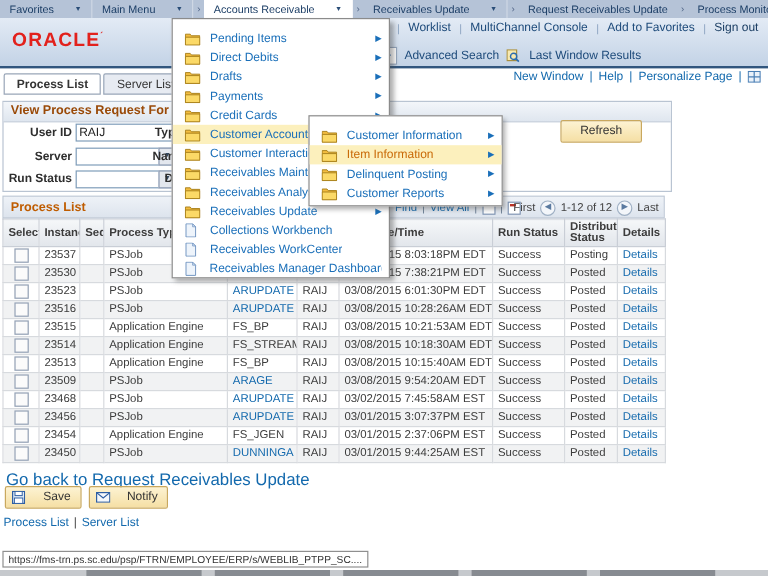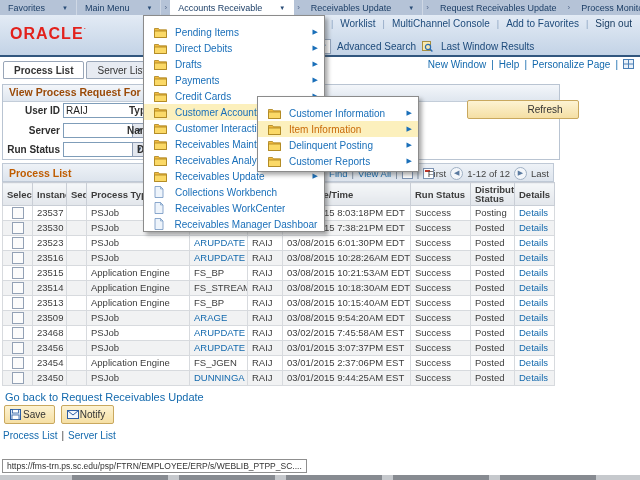--- a/index.html
+++ b/index.html
@@ -42,21 +42,21 @@
            color:#9a4a08;font-weight:bold;font-size:10.5px;padding:1px 6px;}
   .flabel{position:absolute;width:58px;font-size:10px;font-weight:bold;color:#2e2e2e;text-align:right;white-space:nowrap;}
   .flabel2{position:absolute;font-size:10px;font-weight:bold;color:#2e2e2e;white-space:nowrap;}
   .fin{position:absolute;height:13px;border:1px solid #7f9db9;background:#fff;font-size:10px;
        padding:0 2px;line-height:13px;color:#222;}
   .fsel{position:absolute;height:13px;border:1px solid #7f9db9;background:#fff;}
   .dd{position:absolute;right:-1px;top:-1px;width:13px;height:13px;background:#e3e7ee;border:1px solid #8d9cb3;
       font-size:6px;color:#33475e;text-align:center;line-height:13px;}
   .lookup{position:absolute;width:12px;height:12px;}
   .btn{background:linear-gradient(#fdf3d3,#f5dfa4);border:1px solid #c9a85e;border-radius:2px;
-       font-size:10px;color:#333;text-align:center;padding-left:44px;}
+       font-size:10px;color:#333;text-align:center;}
   .refresh{position:absolute;left:467px;top:100px;width:66px;height:17px;line-height:17px;}
 
   
   .grid{position:absolute;top:163px;left:2px;width:552px;}
   .gridbar{height:19px;background:linear-gradient(#eef2f7,#dde4ed);border:1px solid #bfc9d6;
            position:relative;font-size:9.5px;box-sizing:border-box;}
   .gtitle{position:absolute;left:6px;top:3px;color:#bf5c00;font-weight:bold;font-size:10.5px;}
   .glinks{position:absolute;left:266px;top:4px;color:#1369ad;display:flex;gap:4px;align-items:center;white-space:nowrap;}
   .glinks .sep{color:#6c7f96;}
   .tico{width:9px;height:9px;border:1px solid #7d93b2;background:#fff;position:relative;display:inline-block;}
@@ -67,23 +67,23 @@
   table.ptable{border-collapse:collapse;width:552px;table-layout:fixed;font-size:9.5px;color:#3c3c3c;}
   .ptable th{background:linear-gradient(#f5f7f9,#e2e6eb);border:1px solid #c9ced6;font-weight:bold;
              text-align:left;padding:1px 4px;height:20px;vertical-align:middle;overflow:hidden;}
   .ptable td{border:1px solid #d7dade;padding:1px 4px;height:12px;line-height:10.5px;vertical-align:middle;
              overflow:hidden;white-space:nowrap;}
   .ptable tr.alt td{background:#f1f2f3;}
   .cb{display:inline-block;width:10px;height:10px;border:1px solid #93a1b5;background:#fbfbfb;vertical-align:middle;}
   .lnk{color:#1369ad;}
 
   
-  .goback{position:absolute;top:391px;left:5px;font-size:11px;color:#1369ad;}
+  .goback{position:absolute;top:391px;left:5px;font-size:14px;color:#1369ad;}
   .fbtns{position:absolute;top:405px;left:4px;display:flex;gap:6px;}
-  .fbtn{display:flex;gap:0;align-items:center;padding:1px 8px 1px 5px;height:15px;text-align:right;}
+  .fbtn{display:flex;gap:13px;align-items:center;padding:1px 8px 1px 5px;height:15px;text-align:right;}
   .blinks{position:absolute;top:430px;left:3px;font-size:10px;color:#1369ad;display:flex;gap:4px;}
   .blinks .sep{color:#444;}
 
   
   .tip{position:absolute;left:2px;top:459px;height:12px;line-height:12px;border:1px solid #8f8f8f;
        background:#fff;font-size:8.5px;color:#333;padding:0 4px;white-space:nowrap;}
   .task{position:absolute;left:0;top:475px;width:640px;height:5px;background:#c6c9cd;}
   .tseg{position:absolute;top:0;height:5px;width:96px;background:#878b91;}
 
   

